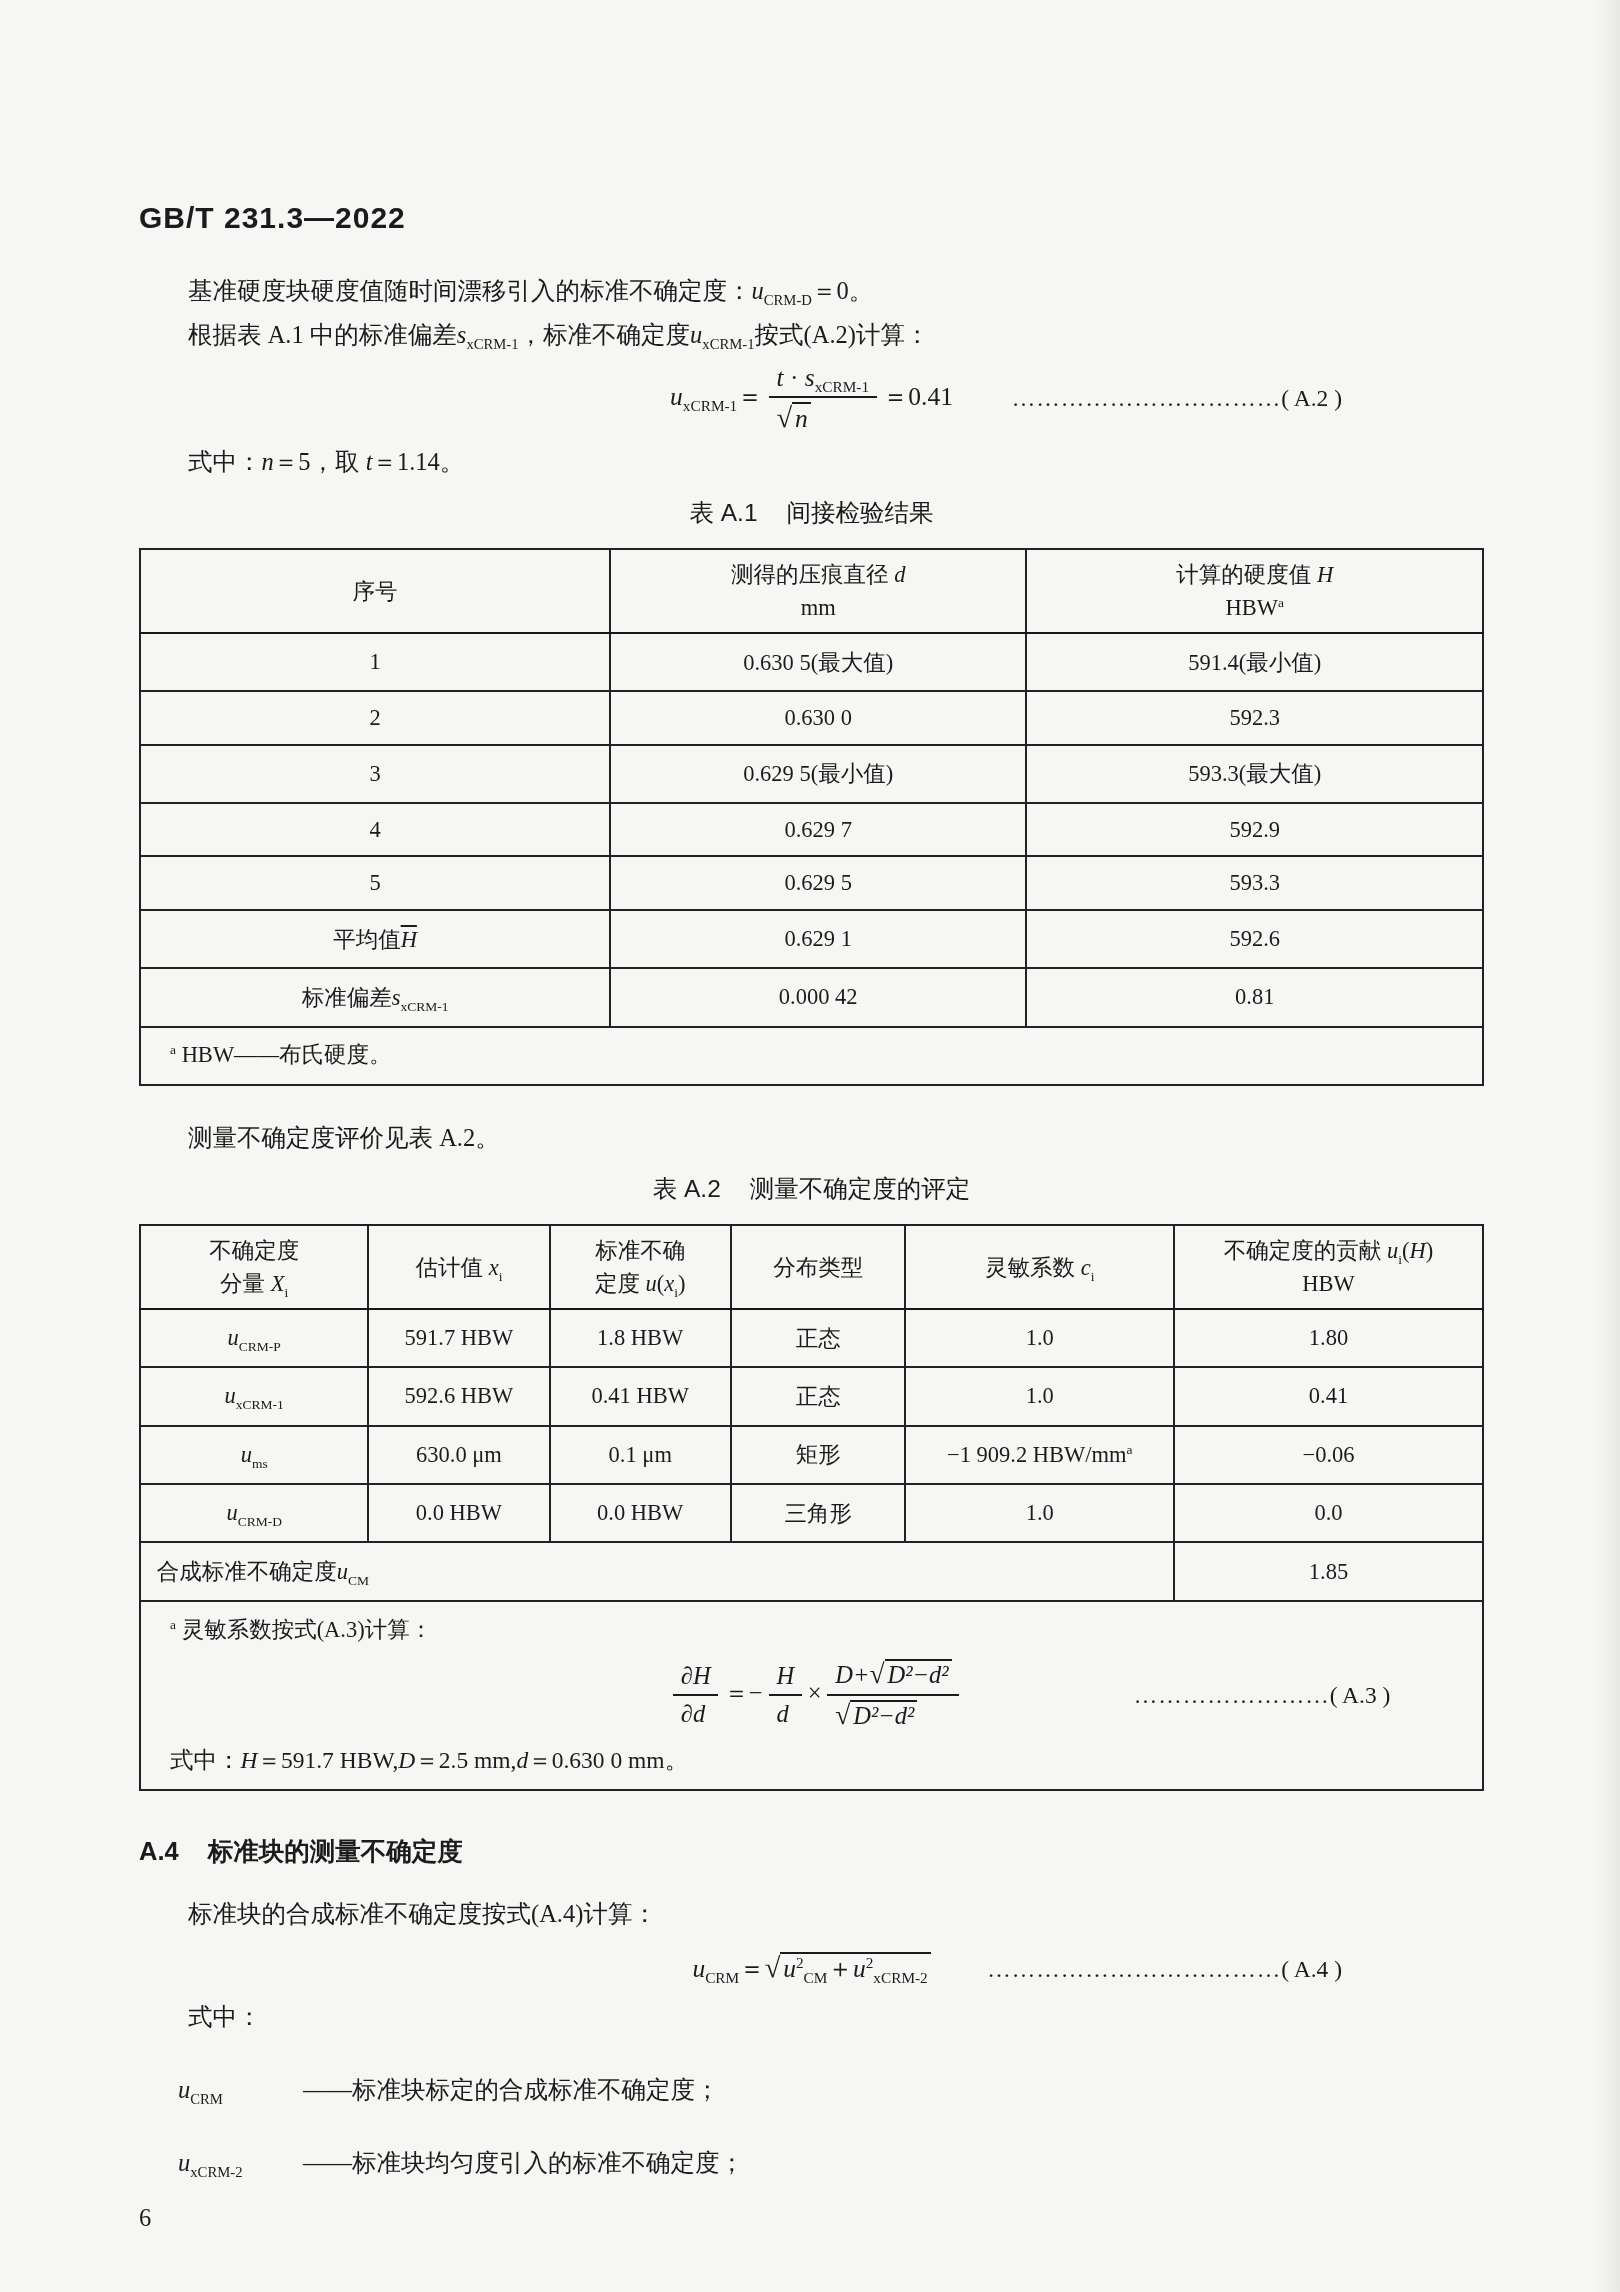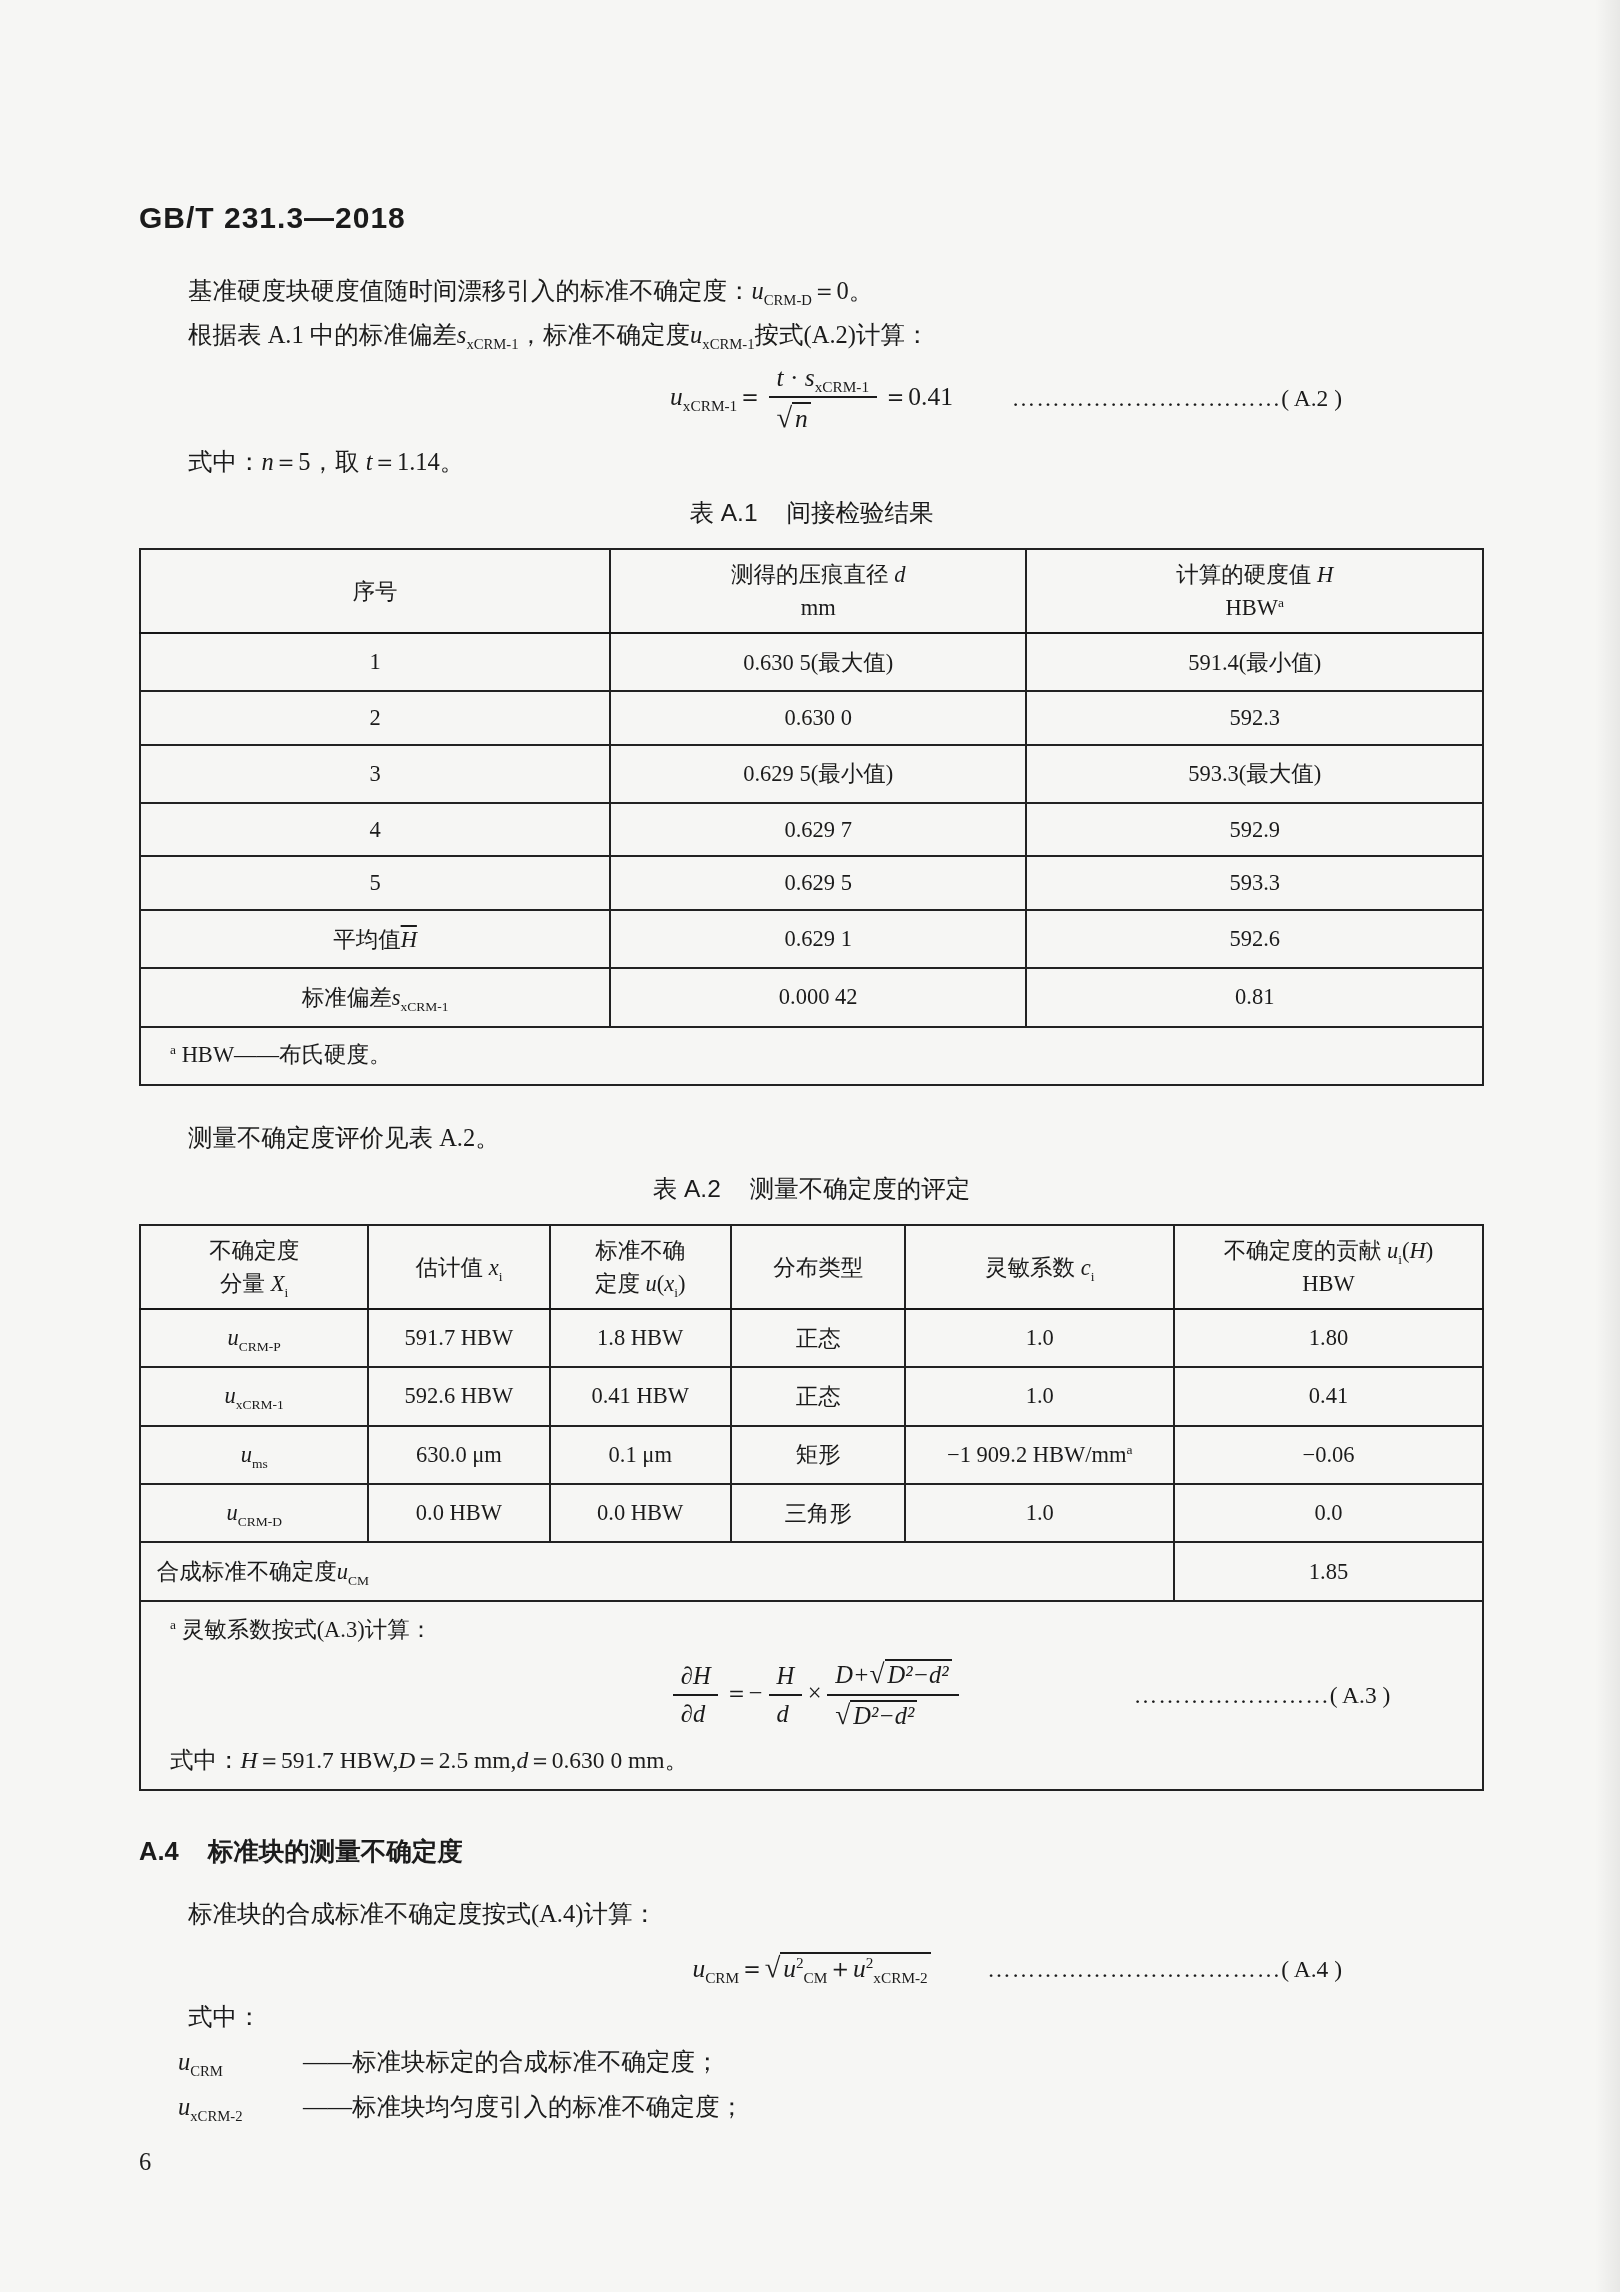--- a/index.html
+++ b/index.html
@@ -73,29 +73,29 @@
 
   
   .sec-heading{
     font-family:"Liberation Sans","DejaVu Sans",sans-serif;
     font-weight:bold;font-size:25.5px;margin:43px 0 0;
   }
   .sec-heading .sec-num{margin-right:29px;}
   .sec-para{font-size:24.5px;line-height:33px;margin:27.4px 0 0;text-indent:2em;}
   .where-line{font-size:24.5px;line-height:33px;margin:13.7px 0 0;text-indent:2em;}
   .def-line{font-size:24.5px;line-height:33px;margin:11.8px 0 0 39px;}
-  .def-line .def-var{display:inline-block;min-width:125px;}
+  .def-line .def-var{display:inline-block;min-width:125px;margin-top:28px;}
   .page-number{font-size:24.5px;margin:25.5px 0 0 0;}
 </style>
 </head>
 <body>
 
 <div class="page">
 
-  <div class="doc-number">GB/T 231.3—2018</div>
+  <div class="doc-number">GB/T 231.3—2022</div>
 
   <p class="body-line"><span>基准硬度块硬度值随时间漂移引入的标准不确定度：</span><span class="v">u</span><sub>CRM-D</sub><span>＝0。</span></p>
 
 
   <p class="body-line"><span>根据表 A.1 中的标准偏差</span><span class="v">s</span><sub>xCRM-1</sub><span>，标准不确定度</span><span class="v">u</span><sub>xCRM-1</sub><span>按式(A.2)计算：</span></p>
 
   <div class="formula-row">
     <span class="formula"><span class="v">u</span><sub>xCRM-1</sub><span>＝</span><span class="frac"><span class="num"><span class="v">t</span><span> · </span><span class="v">s</span><sub>xCRM-1</sub></span><span class="den"><span class="sqrt"><span class="sign">√</span><span class="radicand v">n</span></span></span></span><span>＝</span><span>0.41</span></span>
     <span class="eq-label"><span class="dots">……………………………</span><span>( A.2 )</span></span>
   </div>

